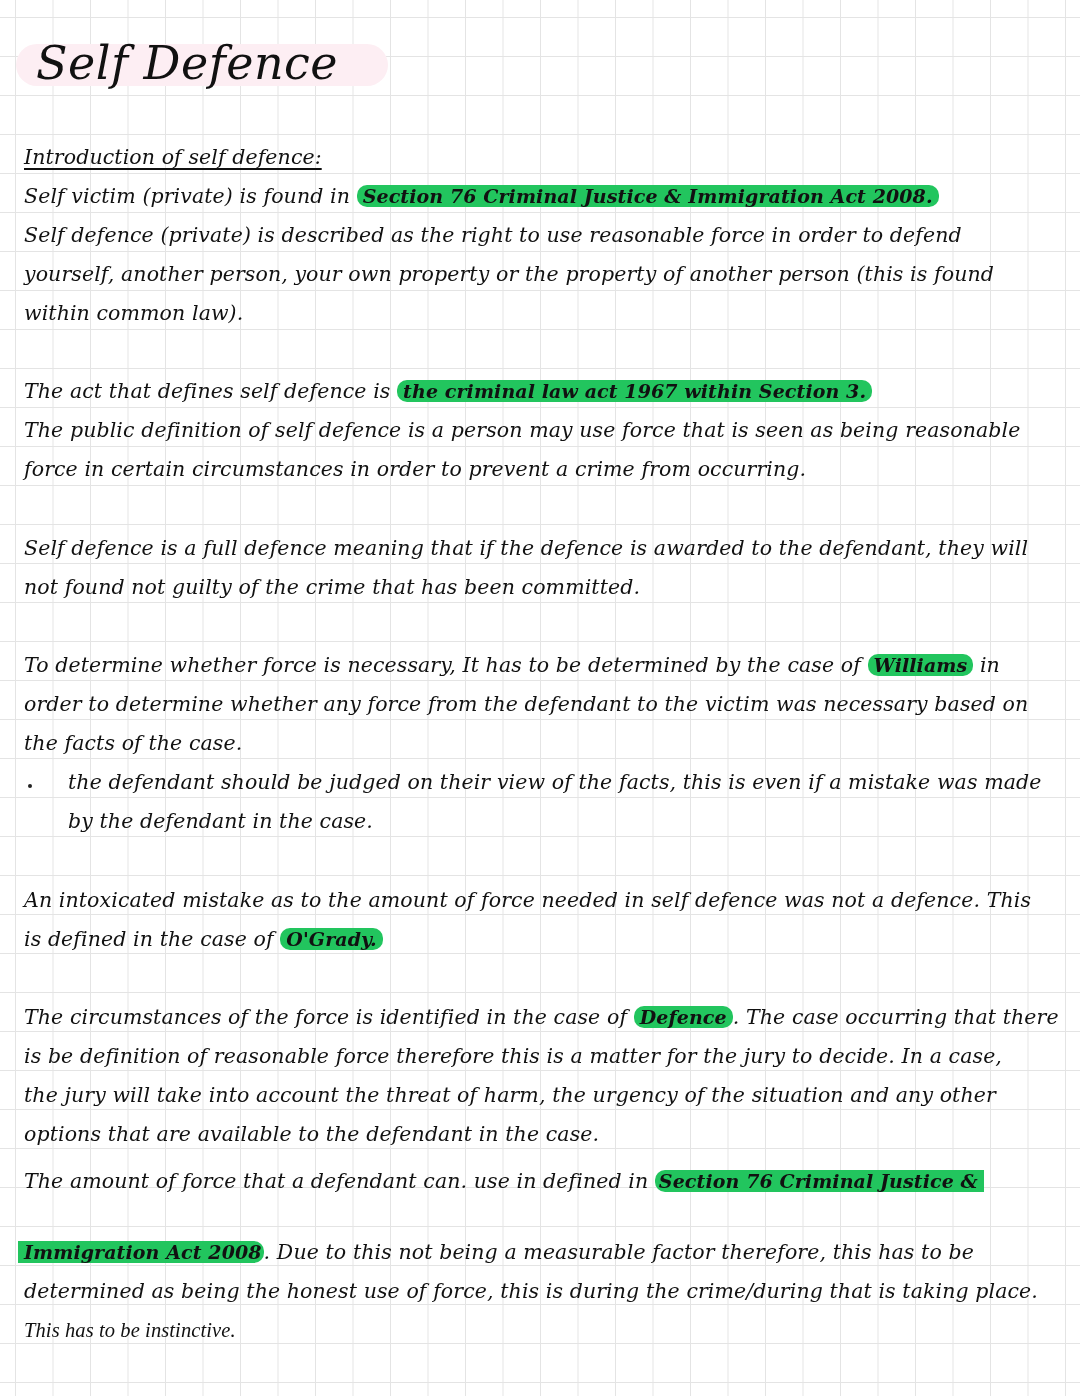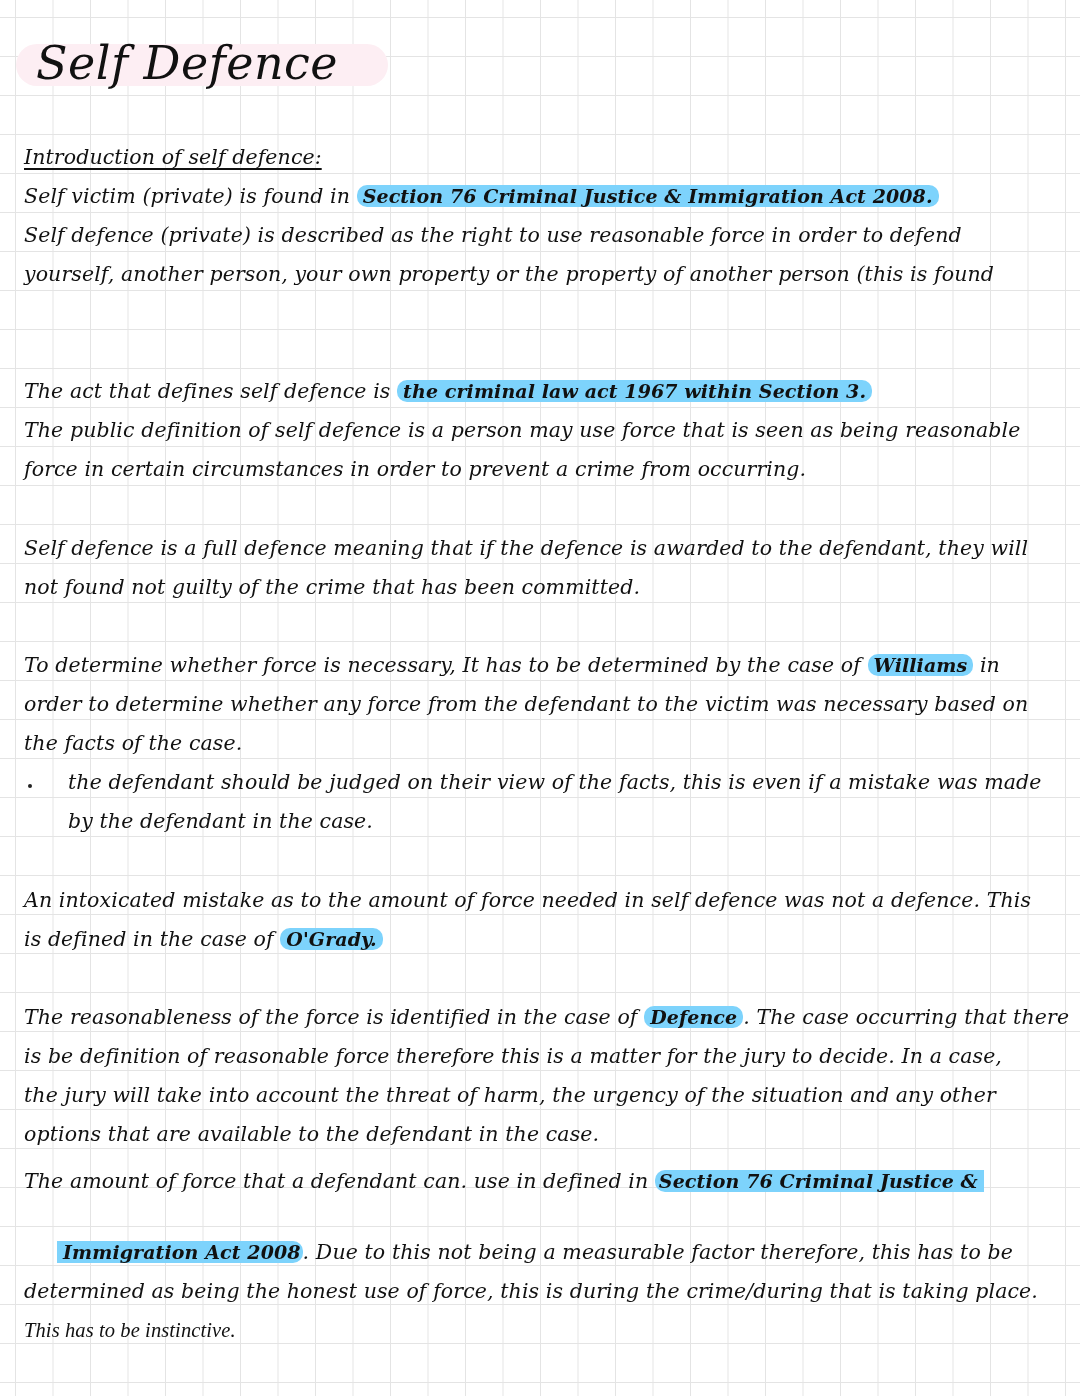--- a/index.html
+++ b/index.html
@@ -58,38 +58,37 @@
       font-style: italic;
       font-size: 20.5px;
       white-space: nowrap;
       letter-spacing: 0.1px;
     }
     .subheading {
       text-decoration: underline;
       text-underline-offset: 4px;
     }
     .hl {
-      background: #7dd3fc;
+      background: #22c55e;
       border-radius: 10px;
       padding: 0 6px;
       font-weight: bold;
       font-size: 19px;
       box-decoration-break: clone;
       -webkit-box-decoration-break: clone;
     }
     .hl-left {
       border-top-right-radius: 0;
       border-bottom-right-radius: 0;
       padding-left: 4px;
     }
     .hl-right {
       border-top-left-radius: 0;
       border-bottom-left-radius: 0;
       padding-right: 2px;
-      margin-left: 39px;
     }
     .bullet-dot {
       position: absolute;
       left: 28px;
       width: 4px;
       height: 4px;
       background: #222;
       border-radius: 50%;
     }
     .indent {
@@ -103,20 +102,21 @@
 
   <div class="title-wrap"></div>
   <h1 class="title">Self Defence</h1>
 
   <div class="line subheading" style="top:138px;">Introduction of self defence:</div>
   <div class="line" style="top:177px;">
     <span>Self victim (private) is found in </span><span class="hl">Section 76 Criminal Justice &amp; Immigration Act 2008.</span>
   </div>
   <div class="line" style="top:216px;">Self defence (private) is described as the right to use reasonable force in order to defend</div>
   <div class="line" style="top:255px;">yourself, another person, your own property or the property of another person (this is found</div>
+  <div class="line" style="top:294px;">within common law).</div>
 
   <div class="line" style="top:372px;">
     <span>The act that defines self defence is </span><span class="hl">the criminal law act 1967 within Section 3.</span>
   </div>
   <div class="line" style="top:411px;">The public definition of self defence is a person may use force that is seen as being reasonable</div>
   <div class="line" style="top:450px;">force in certain circumstances in order to prevent a crime from occurring.</div>
 
   <div class="line" style="top:529px;text-align:right;">Self defence is a full defence meaning that if the defence is awarded to the defendant, they will</div>
   <div class="line" style="top:568px;">not found not guilty of the crime that has been committed.</div>
 
@@ -128,21 +128,21 @@
   <div class="bullet-dot" style="top:784px;"></div>
   <div class="line indent" style="top:763px;">the defendant should be judged on their view of the facts, this is even if a mistake was made</div>
   <div class="line indent" style="top:802px;">by the defendant in the case.</div>
 
   <div class="line" style="top:881px;">An intoxicated mistake as to the amount of force needed in self defence was not a defence. This</div>
   <div class="line" style="top:920px;">
     <span>is defined in the case of </span><span class="hl">O'Grady.</span>
   </div>
 
   <div class="line" style="top:998px;">
-    <span>The reasonableness of the force is identified in the case of </span><span class="hl">Defence</span><span>. The case occurring that there</span>
+    <span>The circumstances of the force is identified in the case of </span><span class="hl">Defence</span><span>. The case occurring that there</span>
   </div>
   <div class="line" style="top:1037px;">is be definition of reasonable force therefore this is a matter for the jury to decide. In a case,</div>
   <div class="line" style="top:1076px;">the jury will take into account the threat of harm, the urgency of the situation and any other</div>
   <div class="line" style="top:1115px;text-align:center;">options that are available to the defendant in the case.</div>
 
   <div class="line" style="top:1162px;">
     <span>The amount of force that a defendant can. use in defined in </span><span class="hl hl-left">Section 76 Criminal Justice &amp;</span>
   </div>
   <div class="line" style="top:1233px; left:18px;">
     <span class="hl hl-right">Immigration Act 2008</span><span>. Due to this not being a measurable factor therefore, this has to be</span>

